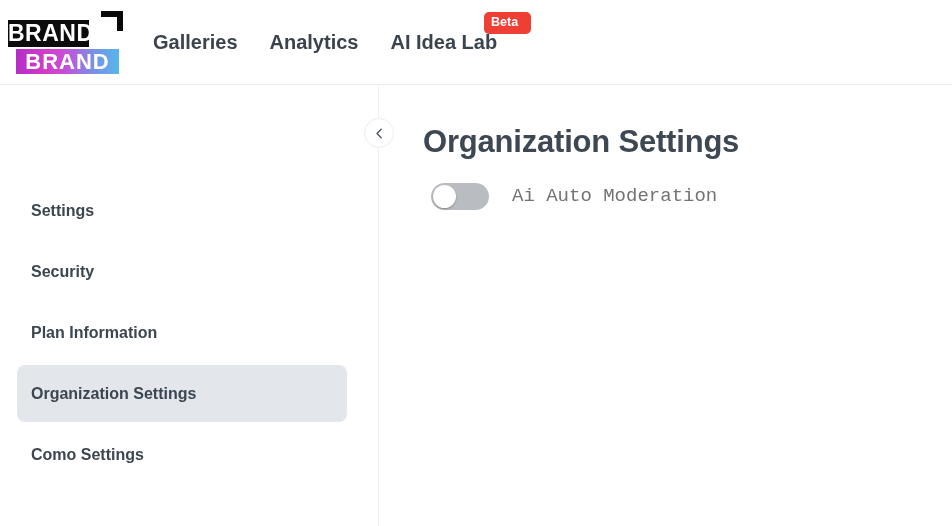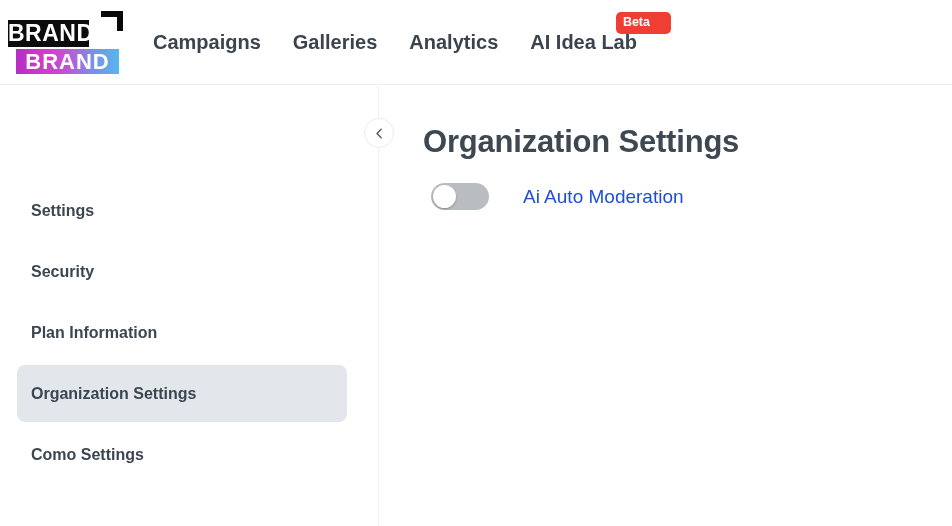--- a/index.html
+++ b/index.html
@@ -104,21 +104,21 @@
   .beta-badge {
     position: absolute;
     top: -20px;
     right: -34px;
     background: #ef3e33;
     color: #ffffff;
     font-family: "Liberation Sans", sans-serif;
     font-weight: bold;
     font-size: 12.5px;
     line-height: 1;
-    padding: 4px 21px 5px 7px;
+    padding: 4px 13px 5px 7px;
     border-radius: 5px;
     white-space: nowrap;
     margin-left: 44px;
   }
 
   
   .sidebar {
     position: absolute;
     left: 0;
     top: 86px;
@@ -208,43 +208,40 @@
     position: absolute;
     left: 2px;
     top: 2px;
     width: 23px;
     height: 23px;
     border-radius: 50%;
     background: #ffffff;
     box-shadow: 0 1px 2px rgba(0,0,0,0.28);
   }
   .setting-label {
-    font-family: Liberation Sans, sans-serif;
+    font-family: Liberation Mono, monospace;
     font-size: 19px;
-    color: #1d4ed8;
-    margin-left: 34px;
+    color: #737373;
+    margin-left: 23px;
     line-height: 1;
     white-space: nowrap;
   }
 </style>
 </head>
 <body>
 
 <div class="header">
 
   <div class="logo">
     <div class="logo-bracket"></div>
     <div class="logo-brand">BRAND</div>
     <div class="logo-lens">BRAND</div>
   </div>
 
   <div class="nav">
-    <div class="nav-item">
-      <span>Campaigns</span>
-    </div>
     <div class="nav-item">
       <span>Galleries</span>
     </div>
     <div class="nav-item">
       <span>Analytics</span>
     </div>
     <div class="nav-item">
       <span>AI Idea Lab</span>
       <span class="beta-badge">Beta</span>
     </div>

